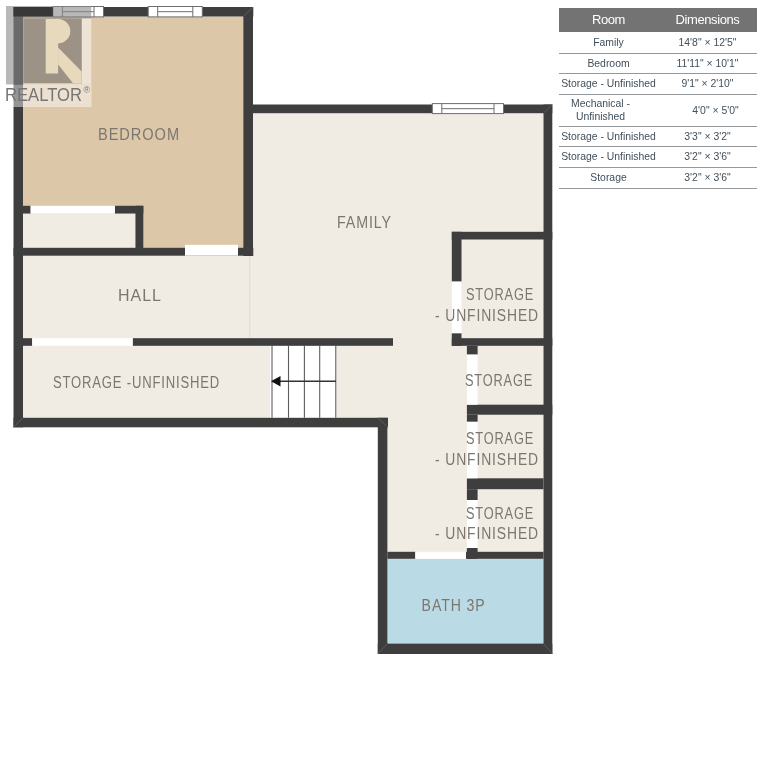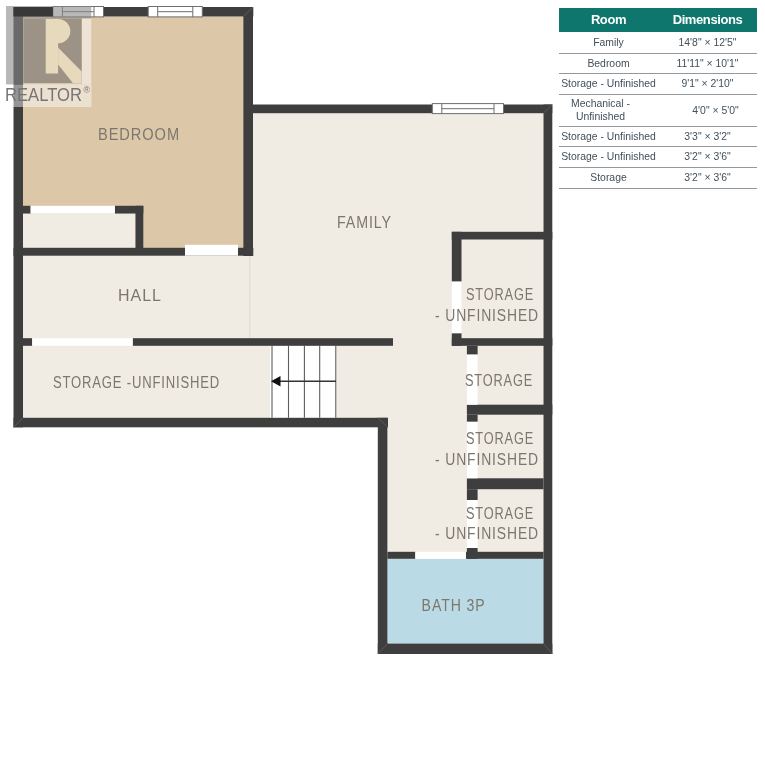--- a/index.html
+++ b/index.html
@@ -1,20 +1,20 @@
 <!DOCTYPE html>
 <html><head>
 <meta charset="utf-8">
 <style>
   html,body{margin:0;padding:0;background:#ffffff;}
   #page{position:relative;width:765px;height:768px;background:#ffffff;overflow:hidden;
         font-family:"Liberation Sans", sans-serif;}
   #plan{position:absolute;left:0;top:0;}
   #tbl{position:absolute;left:559px;top:8px;width:198px;color:#414f5b;}
-  .hdr{display:flex;height:23.5px;background:#0f766e;color:#ffffff;font-size:13px;font-weight:bold;letter-spacing:-0.4px;align-items:center;}
+  .hdr{display:flex;height:23.5px;background:#737373;color:#ffffff;font-size:13px;font-weight:normal;letter-spacing:-0.4px;align-items:center;}
   .hdr div{flex:1;text-align:center;}
   .row{display:flex;border-bottom:1px solid #95989a;align-items:center;font-size:10.4px;white-space:nowrap;}
   .row div{flex:1;text-align:center;line-height:1.3;}
 </style>
 </head>
 <body>
 <div id="page">
 
   <svg id="plan" width="765" height="768" viewBox="0 0 765 768">
 

